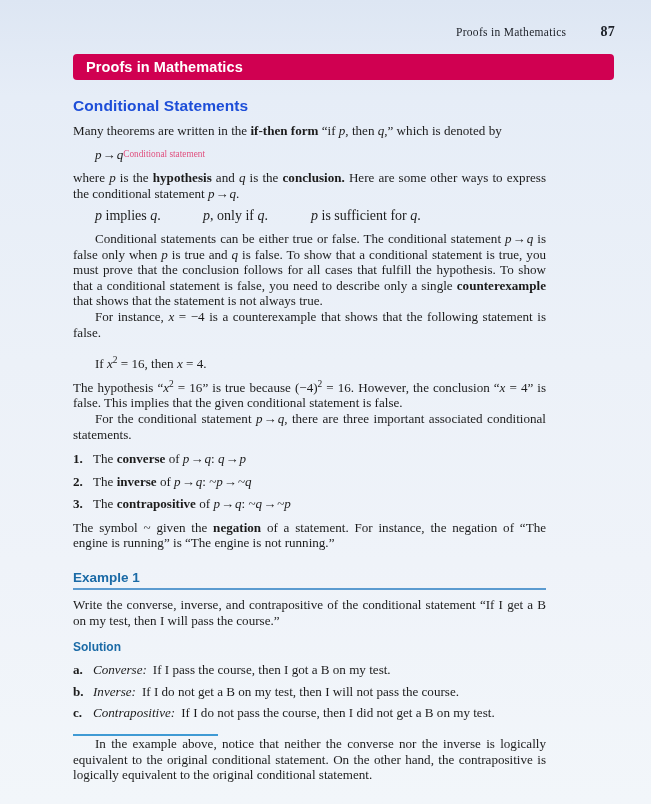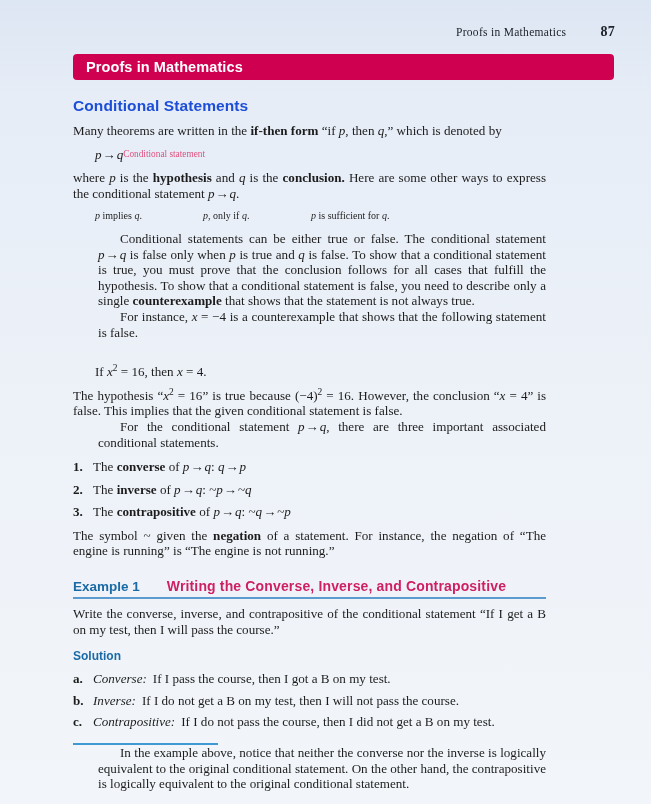--- a/index.html
+++ b/index.html
@@ -80,53 +80,53 @@
 
   
   p.body {
     font-size: 13.1px;
     line-height: 15.6px;
     margin: 0 0 0 0;
     text-align: justify;
     text-justify: inter-word;
   }
   p.body + p.body { margin-top: 0; }
-  p.indent { text-indent: 22px; margin-left: 25px; }
+  p.indent { text-indent: 22px; }
 
   .mathline {
     font-size: 13.1px;
     line-height: 15.6px;
     margin: 8px 0 8px 0;
     padding-left: 22px;
     display: flex;
     align-items: flex-end;
   }
   .mathline .expr { min-width: 0; }
   .side-note {
     color: #e0507f;
     font-size: 9.3px;
     font-family: "Liberation Serif", serif;
     white-space: nowrap;
   }
 
   .triple {
-    font-size: 10px;
+    font-size: 14px;
     line-height: 15.6px;
     margin: 7px 0 7px 0;
     padding-left: 22px;
     display: flex;
   }
   .triple span { display: inline-block; }
   .triple .c1 { width: 108px; }
   .triple .c2 { width: 108px; }
 
   .stmt-line {
     font-size: 13.1px;
     line-height: 15.6px;
-    margin: 24px 0 8px 0;
+    margin: 16px 0 8px 0;
     padding-left: 22px;
   }
 
   i, .it { font-style: italic; }
   b, .bd { font-weight: bold; }
   .arrow { padding: 0 1px; }
   sup { font-size: 0.72em; vertical-align: super; line-height: 0; }
 
   
   ol.numlist {
@@ -145,21 +145,21 @@
     position: absolute;
     left: 0;
     font-weight: bold;
   }
 
   
   .example-head {
     margin-top: 19px;
     display: flex;
     align-items: baseline;
-    gap: 27px;
+    gap: 18px;
     padding-bottom: 3px;
     border-bottom: 2.5px solid #5b9bd0;
     font-family: "Liberation Sans", sans-serif;
   }
   .example-label {
     color: #1a6aa6;
     font-size: 13.5px;
     font-weight: bold;
   }
   .example-title {
@@ -265,21 +265,20 @@
       <li>
         <span class="num">3.</span>
         <span>The </span><b>contrapositive</b><span> of <i>p</i><span class="arrow">→</span><i>q</i>: ~<i>q</i><span class="arrow">→</span>~<i>p</i></span>
       </li>
     </ol>
 
     <p class="body"><span>The symbol ~ given the </span><b>negation</b><span> of a statement. For instance, the negation of “The engine is running” is “The engine is not running.”</span></p>
 
     <div class="example-head">
       <span class="example-label">Example 1</span>
-      <span class="example-title">Writing the Converse, Inverse, and Contrapositive</span>
     </div>
 
     <div class="example-body">
       <p class="body">Write the converse, inverse, and contrapositive of the conditional statement “If I get a B on my test, then I will pass the course.”</p>
 
       <h3 class="solution">Solution</h3>
 
       <ol class="letterlist">
         <li>
           <span class="ltr">a.</span>

